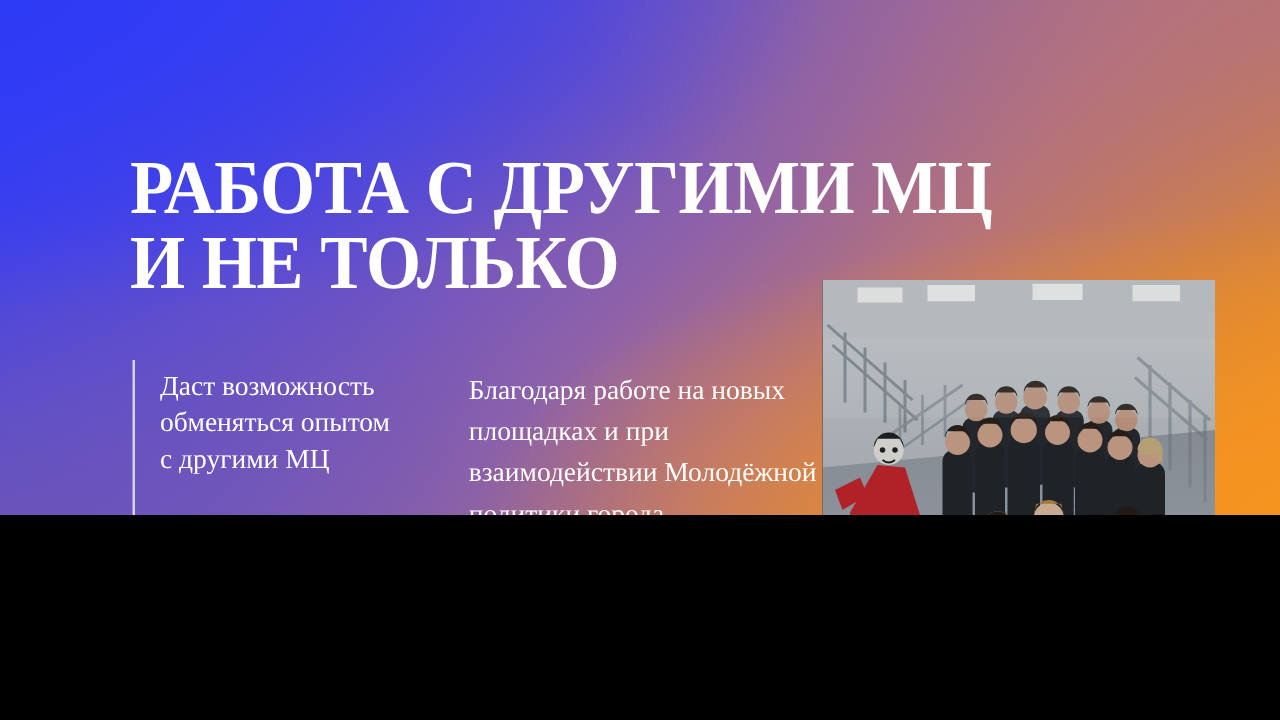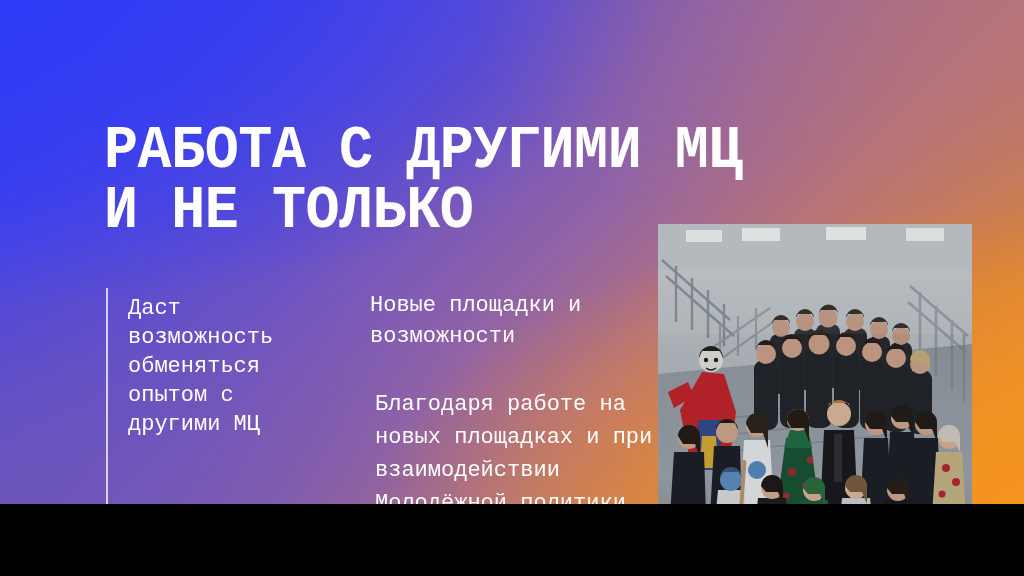--- a/index.html
+++ b/index.html
@@ -3,23 +3,23 @@
 <meta charset="utf-8">
 <style>
   html, body {
     margin: 0;
     padding: 0;
     background: #000;
   }
   #slide {
     position: relative;
     width: 1024px;
-    height: 504px;
+    height: 412px;
     overflow: hidden;
-    font-family: Liberation Mono, monospace;
+    font-family: Liberation Serif, serif;
     background:
       linear-gradient(135deg,
         #2e3bf6 0%,
         #4a45e2 18%,
         #6a52c6 36%,
         #8f62a8 52%,
         #b4727b 66%,
         #d4823f 82%,
         #f5941f 100%);
   }
@@ -98,21 +98,20 @@
   <h1 id="title" class="layer">Работа с другими МЦ
 и не только</h1>
 
   <div id="divider" class="layer"></div>
 
   <div id="col-left" class="layer col">
     <p class="body">Даст возможность обменяться опытом с другими МЦ</p>
   </div>
 
   <div id="col-mid" class="layer col">
-    <p class="heading">Новые площадки и возможности</p>
     <p class="body">Благодаря работе на новых площадках и при взаимодействии Молодёжной политики города открываются новые возможности</p>
   </div>
 
   <div id="photo" class="layer" title="Групповое фото участников на лестнице">
     <svg viewBox="0 0 314 320" preserveAspectRatio="xMidYMid slice">
       <defs>
         <linearGradient id="wallG" x1="0" y1="0" x2="0" y2="1">
           <stop offset="0%" stop-color="#cfd3d6"></stop>
           <stop offset="55%" stop-color="#b3b8bd"></stop>
           <stop offset="100%" stop-color="#8d9298"></stop>

